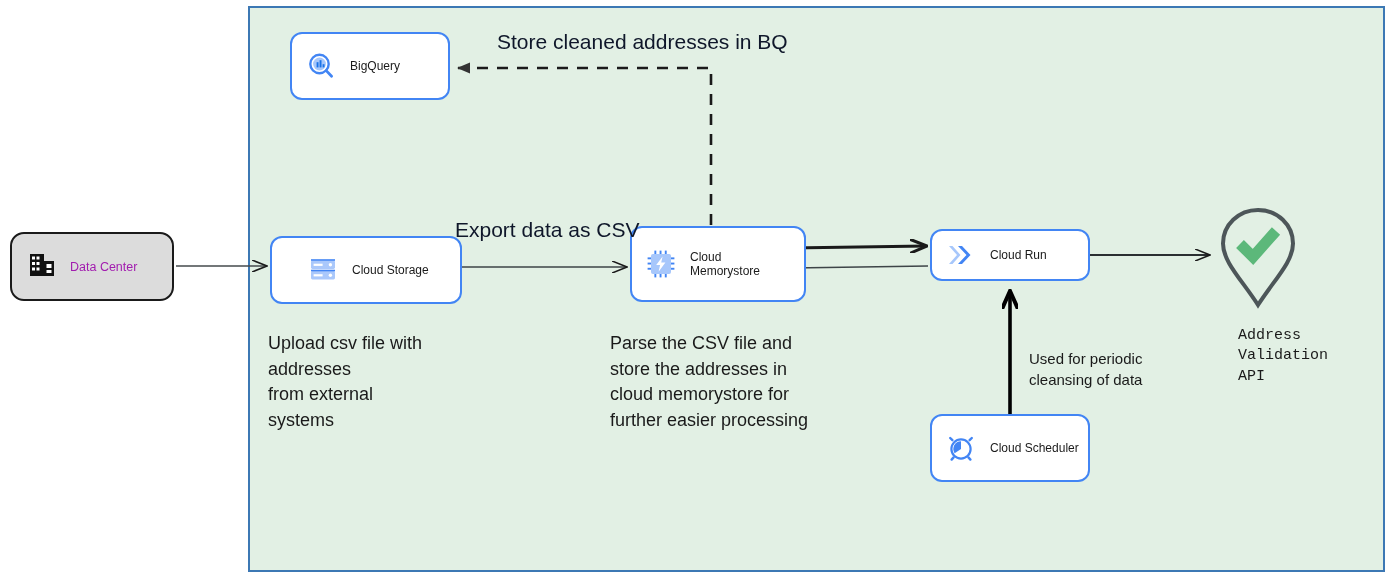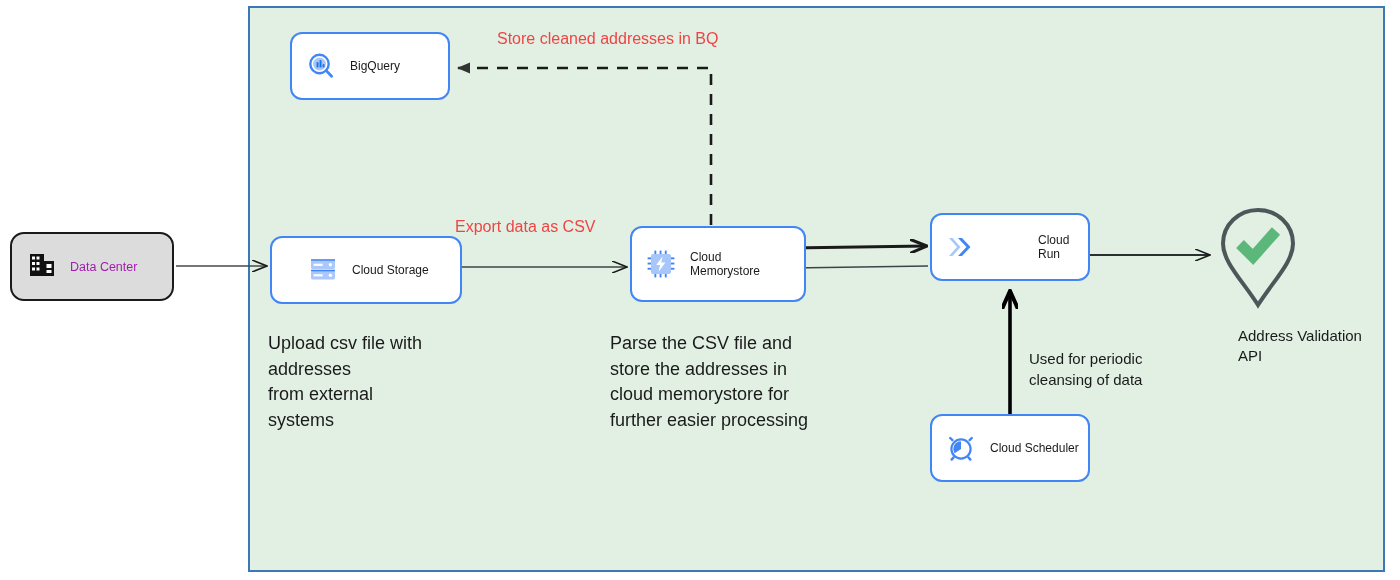--- a/index.html
+++ b/index.html
@@ -75,30 +75,31 @@
   
   .caption {
     position: absolute;
     font-size: 18px;
     color: #1a1a1a;
     line-height: 1.42;
     white-space: pre-line;
   }
   .edge-label {
     position: absolute;
-    font-size: 16px;
-    color: #ef4444;
+    font-size: 21px;
+    color: #0f172a;
     white-space: nowrap;
   }
   .pin-label {
     position: absolute;
     font-size: 15px;
     color: #1a1a1a;
     line-height: 1.35;
     white-space: pre-line;
+    font-family: Liberation Mono, monospace;
   }
   
   #connectors {
     position: absolute;
     left: 0;
     top: 0;
     width: 1400px;
     height: 580px;
     pointer-events: none;
   }
@@ -236,21 +237,21 @@
           <rect x="24.8" y="18.8" width="3.6" height="1.9"></rect>
         </g>
         <rect x="5" y="5" width="20" height="20" rx="2" fill="#a7c7fb"></rect>
         <path d="M16.6 7.4 L10.2 16 L14.1 16 L12.6 22.8 L19.4 13.6 L15.2 13.6 Z" fill="#ffffff"></path>
       </svg>
     </span>
     <span class="node-label">Cloud
 Memorystore</span>
   </div>
 
-  <div class="node" id="node-cloud-run" style="left:930px; top:213px; width:160px; height:68px;gap:48px;">
+  <div class="node" id="node-cloud-run" style="left:930px; top:229px; width:160px; height:52px;">
     <span class="node-icon">
       <svg width="32" height="30" viewBox="0 0 32 30" xmlns="http://www.w3.org/2000/svg">
         <path d="M4 6 L12 15 L4 24 L7.5 24 L15.5 15 L7.5 6 Z" fill="#a7c7fb"></path>
         <path d="M13 6 L21.5 15 L13 24 L17 24 L25.5 15 L17 6 Z" fill="#4285f4"></path>
       </svg>
     </span>
     <span class="node-label">Cloud Run</span>
   </div>
 
   <div class="node" id="node-cloud-scheduler" style="left:930px; top:414px; width:160px; height:68px;">

